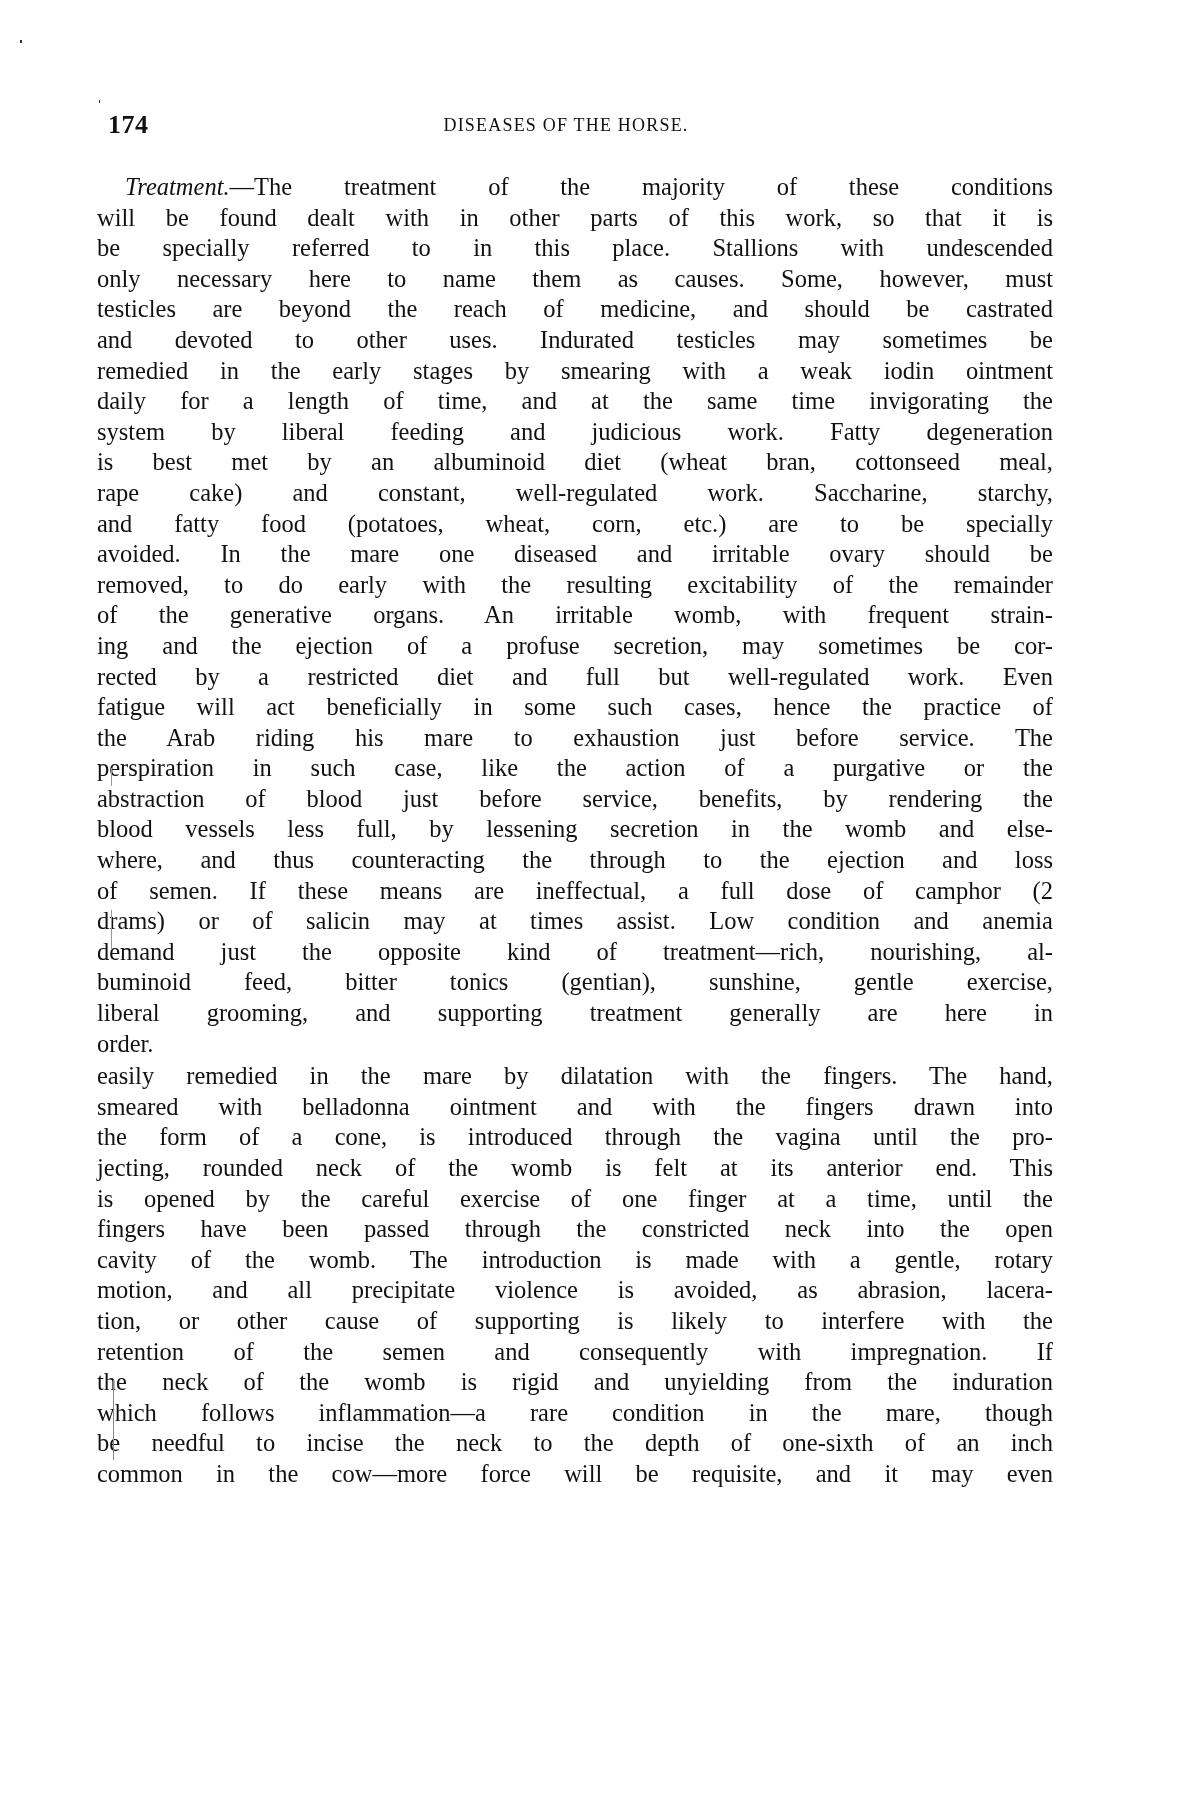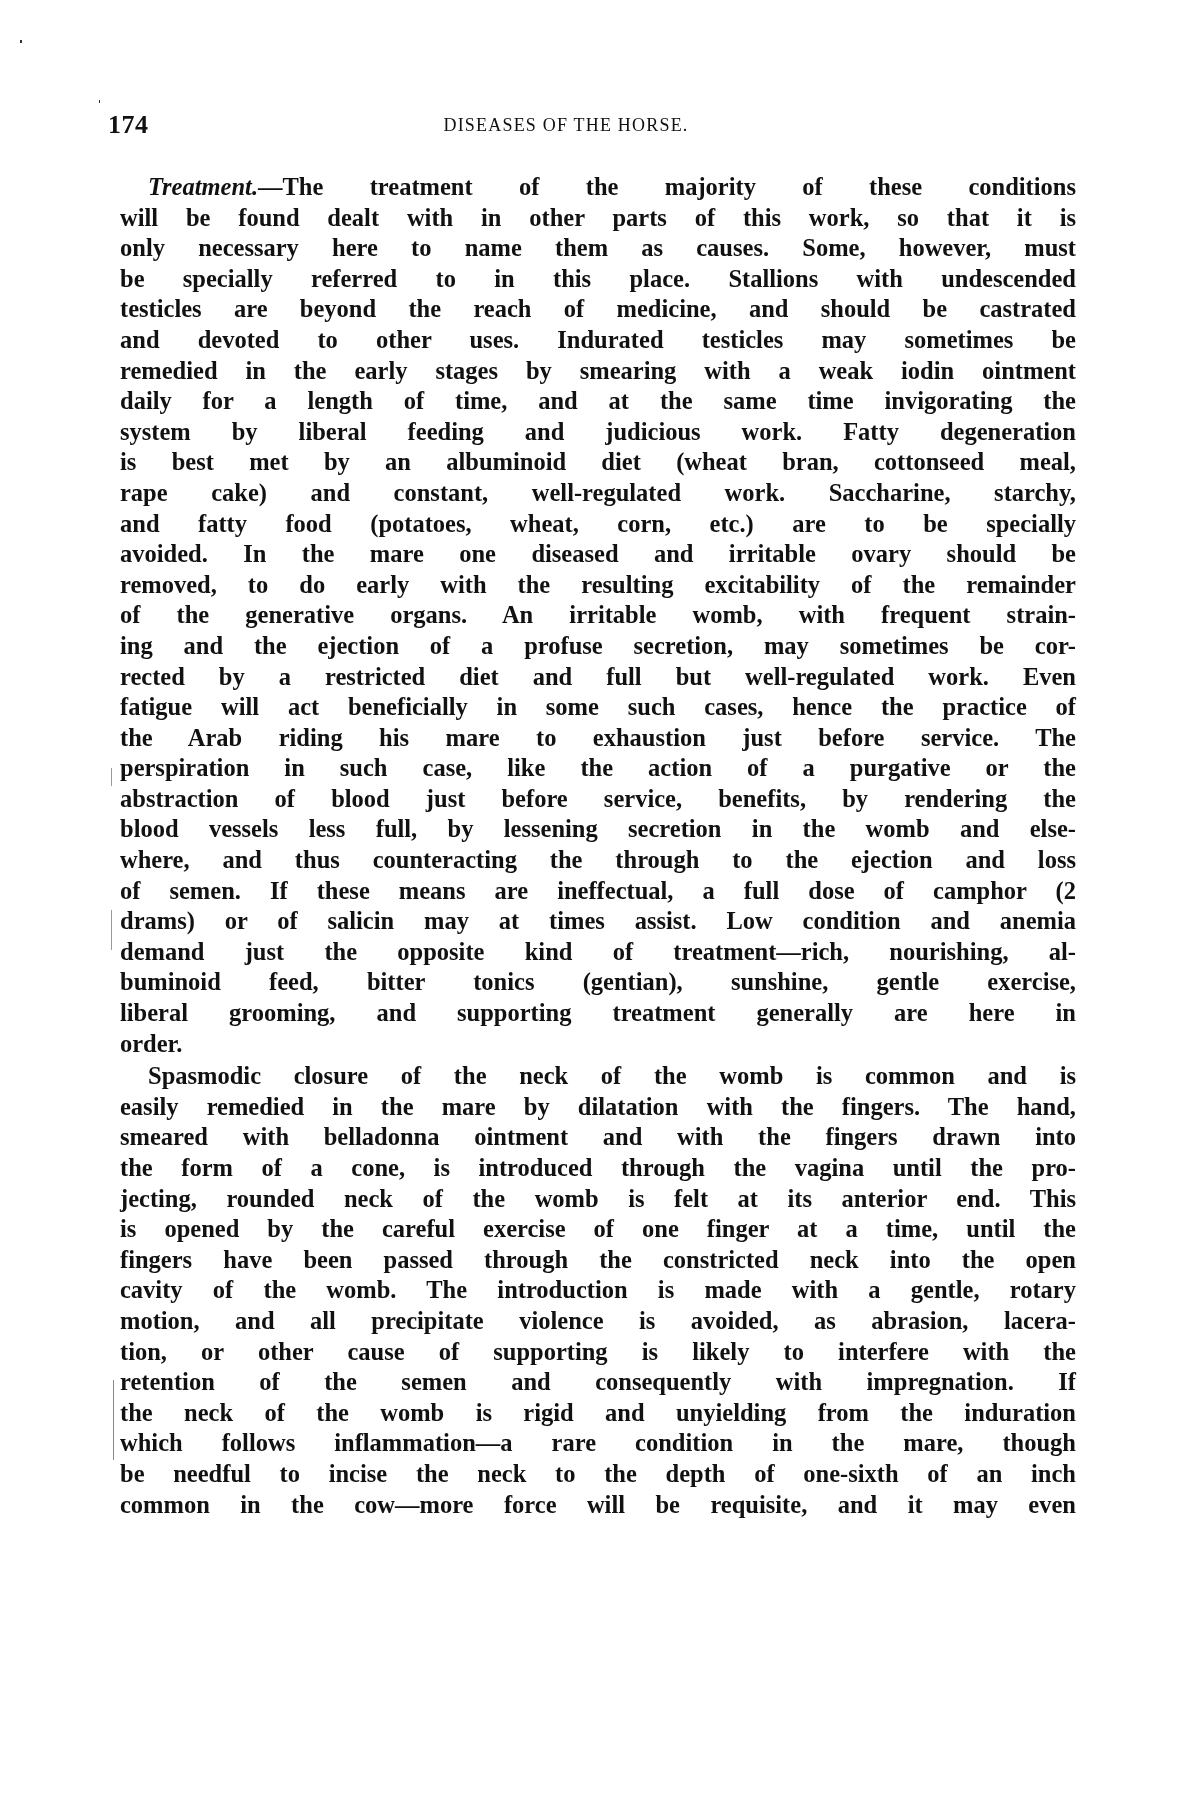--- a/index.html
+++ b/index.html
@@ -2,21 +2,21 @@
 <html><head>
 <meta charset="utf-8">
 <style>
   html, body { margin: 0; padding: 0; background: #ffffff; }
   body { width: 1200px; height: 1813px; position: relative; overflow: hidden;
          font-family: "Liberation Serif", "DejaVu Serif", serif; color: #111; }
   .page-header { position: absolute; top: 110px; left: 108px; width: 956px; height: 34px; }
   .page-number { position: absolute; left: 0; top: 0; font-size: 26px; font-weight: bold; letter-spacing: 0.5px; }
   .running-head { position: absolute; left: 0; right: 0; top: 5px; text-align: center; font-size: 18px;
                   letter-spacing: 1.2px; padding-right: 40px; }
-  .body-text { position: absolute; left: 120px; top: 172px; width: 956px; font-weight: bold; }
+  .body-text { position: absolute; left: 97px; top: 172px; width: 956px; }
   .para { margin: 0; }
   .line { display: block; height: 30.6px; line-height: 30.6px; font-size: 24.5px;
           text-align: justify; text-align-last: justify; white-space: nowrap; overflow: visible; }
   .line.last { text-align-last: left; }
   .line.indent { padding-left: 28px; }
   .italic { font-style: italic; }
   .para + .para { margin-top: 2px; }
   .speck { position: absolute; background: #333; }
 </style>
 </head>
@@ -24,22 +24,22 @@
 
 <div class="page-header">
   <span class="page-number">174</span>
   <div class="running-head">DISEASES OF THE HORSE.</div>
 </div>
 
 <div class="body-text">
   <p class="para" id="para0">
       <span class="line indent"><span class="italic">Treatment.</span><span>—The treatment of the majority of these conditions</span></span>
       <span class="line">will be found dealt with in other parts of this work, so that it is</span>
+      <span class="line">be specially referred to in this place.  Stallions with undescended</span>
       <span class="line">only necessary here to name them as causes.  Some, however, must</span>
-      <span class="line">be specially referred to in this place.  Stallions with undescended</span>
       <span class="line">testicles are beyond the reach of medicine, and should be castrated</span>
       <span class="line">and devoted to other uses.  Indurated testicles may sometimes be</span>
       <span class="line">remedied in the early stages by smearing with a weak iodin ointment</span>
       <span class="line">daily for a length of time, and at the same time invigorating the</span>
       <span class="line">system by liberal feeding and judicious work.  Fatty degeneration</span>
       <span class="line">is best met by an albuminoid diet (wheat bran, cottonseed meal,</span>
       <span class="line">rape cake) and constant, well-regulated work.  Saccharine, starchy,</span>
       <span class="line">and fatty food (potatoes, wheat, corn, etc.) are to be specially</span>
       <span class="line">avoided.  In the mare one diseased and irritable ovary should be</span>
       <span class="line">removed, to do early with the resulting excitability of the remainder</span>
@@ -53,21 +53,20 @@
       <span class="line">blood vessels less full, by lessening secretion in the womb and else-</span>
       <span class="line">where, and thus counteracting the through to the ejection and loss</span>
       <span class="line">of semen.  If these means are ineffectual, a full dose of camphor (2</span>
       <span class="line">drams) or of salicin may at times assist.  Low condition and anemia</span>
       <span class="line">demand just the opposite kind of treatment—rich, nourishing, al-</span>
       <span class="line">buminoid feed, bitter tonics (gentian), sunshine, gentle exercise,</span>
       <span class="line">liberal grooming, and supporting treatment generally are here in</span>
       <span class="line last">order.</span>
     </p>
   <p class="para" id="para1">
-      <span class="line indent">Spasmodic closure of the neck of the womb is common and is</span>
       <span class="line">easily remedied in the mare by dilatation with the fingers.  The hand,</span>
       <span class="line">smeared with belladonna ointment and with the fingers drawn into</span>
       <span class="line">the form of a cone, is introduced through the vagina until the pro-</span>
       <span class="line">jecting, rounded neck of the womb is felt at its anterior end.  This</span>
       <span class="line">is opened by the careful exercise of one finger at a time, until the</span>
       <span class="line">fingers have been passed through the constricted neck into the open</span>
       <span class="line">cavity of the womb.  The introduction is made with a gentle, rotary</span>
       <span class="line">motion, and all precipitate violence is avoided, as abrasion, lacera-</span>
       <span class="line">tion, or other cause of supporting is likely to interfere with the</span>
       <span class="line">retention of the semen and consequently with impregnation.  If</span>

